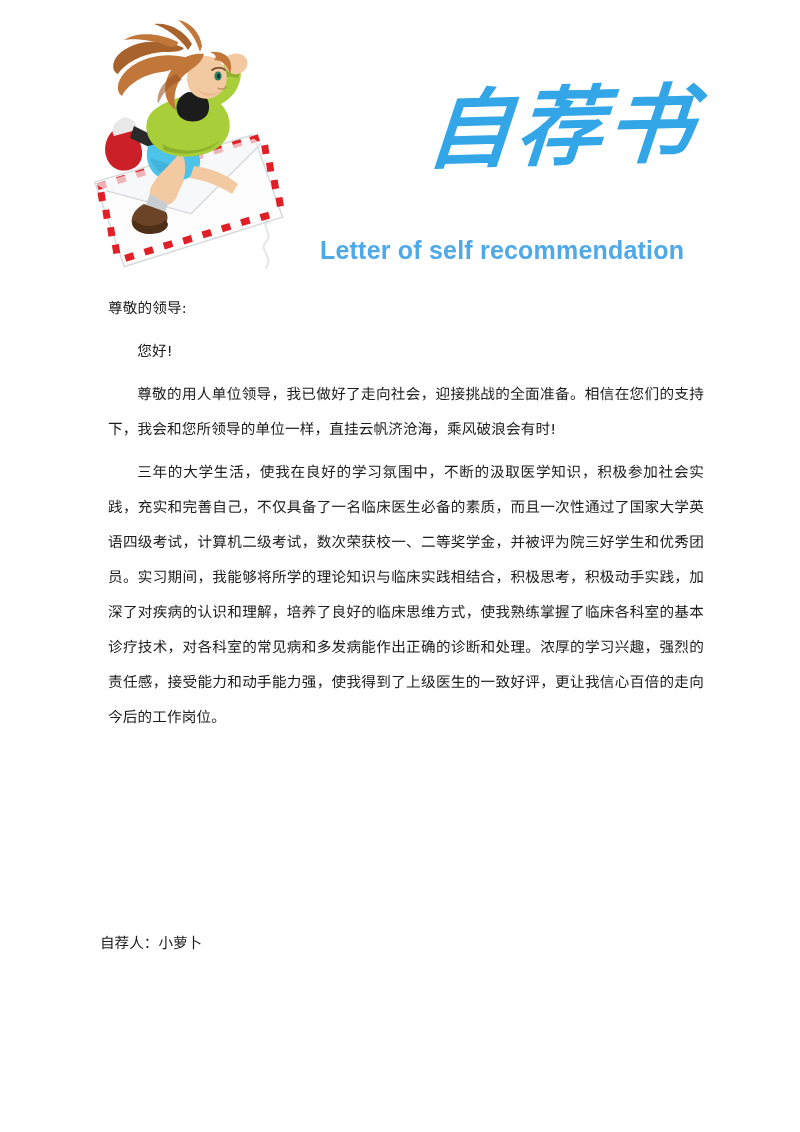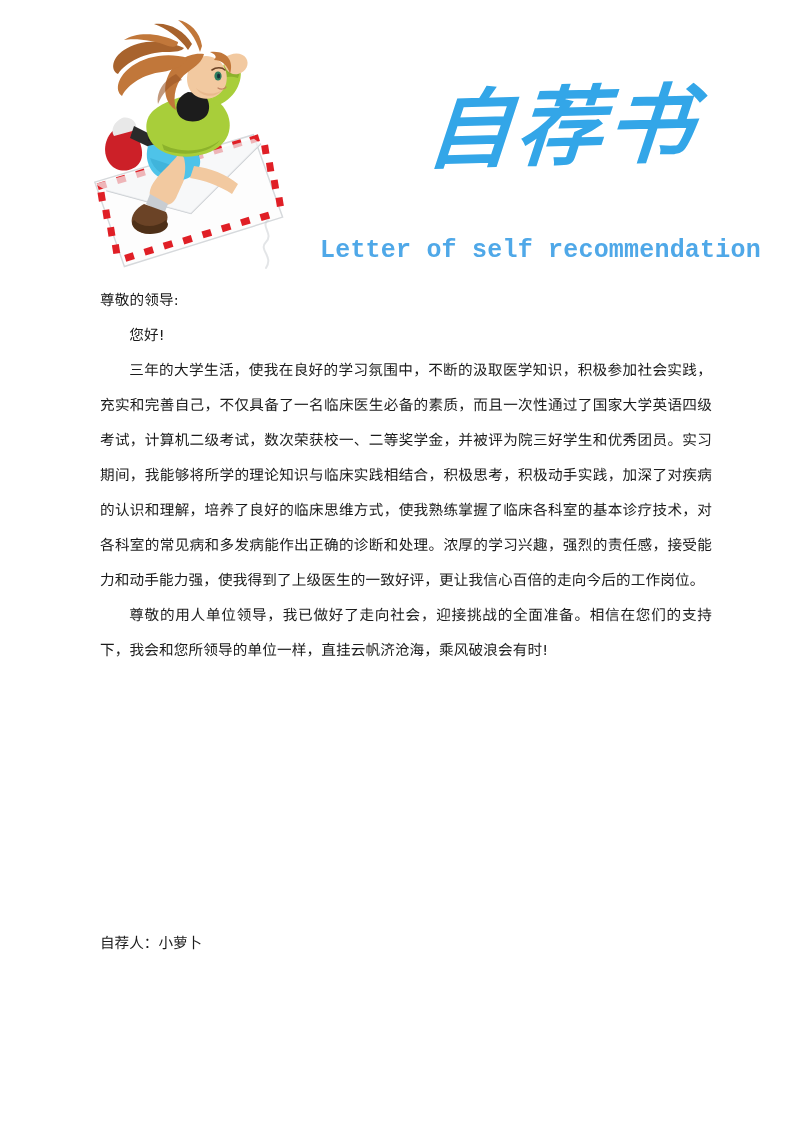--- a/index.html
+++ b/index.html
@@ -63,21 +63,21 @@
       -3px  0   0 #ffffff,  3px  0   0 #ffffff,
        0   -3px 0 #ffffff,  0    3px 0 #ffffff,
        0 0 7px rgba(255,255,255,.95);
     transform: skewX(-6deg) rotate(-1.5deg);
     transform-origin: left top;
   }
   .title-en {
     position: absolute;
     left: -110px;
     top: 148px;
-    font-family: Liberation Mono, monospace;
+    font-family: Liberation Sans, sans-serif;
     font-size: 25px;
     font-weight: 700;
     letter-spacing: .2px;
     white-space: nowrap;
     color: #4FA8E8;
     text-shadow:
       -1px -1px 0 #ffffff, 1px -1px 0 #ffffff,
       -1px  1px 0 #ffffff, 1px  1px 0 #ffffff,
       -2px  0   0 #ffffff, 2px  0   0 #ffffff,
        0   -2px 0 #ffffff, 0    2px 0 #ffffff,
@@ -85,21 +85,21 @@
   }
 
   
   .letter {
     position: absolute;
     left: 100px;
     top: 282px;
     width: 612px;
   }
   .para {
-    margin: 0;
+    margin: 8px;
     font-size: 14.6px;
     line-height: 35px;
     text-align: justify;
     text-justify: inter-ideograph;
     color: #1b1b1b;
     letter-spacing: .15px;
   }
   .para.indent { text-indent: 2em; }
   .para.salutation { text-indent: 0; }
 
@@ -230,19 +230,19 @@
 
     <div class="title-block">
       <div class="title-cn">自荐书</div>
       <div class="title-en">Letter of self recommendation</div>
     </div>
   </div>
 
   <div class="letter">
     <p class="para salutation">尊敬的领导:</p>
     <p class="para indent">您好!</p>
+    <p class="para indent">尊敬的用人单位领导，我已做好了走向社会，迎接挑战的全面准备。相信在您们的支持下，我会和您所领导的单位一样，直挂云帆济沧海，乘风破浪会有时!</p>
     <p class="para indent">三年的大学生活，使我在良好的学习氛围中，不断的汲取医学知识，积极参加社会实践，充实和完善自己，不仅具备了一名临床医生必备的素质，而且一次性通过了国家大学英语四级考试，计算机二级考试，数次荣获校一、二等奖学金，并被评为院三好学生和优秀团员。实习期间，我能够将所学的理论知识与临床实践相结合，积极思考，积极动手实践，加深了对疾病的认识和理解，培养了良好的临床思维方式，使我熟练掌握了临床各科室的基本诊疗技术，对各科室的常见病和多发病能作出正确的诊断和处理。浓厚的学习兴趣，强烈的责任感，接受能力和动手能力强，使我得到了上级医生的一致好评，更让我信心百倍的走向今后的工作岗位。</p>
-    <p class="para indent">尊敬的用人单位领导，我已做好了走向社会，迎接挑战的全面准备。相信在您们的支持下，我会和您所领导的单位一样，直挂云帆济沧海，乘风破浪会有时!</p>
   </div>
 
   <div class="signature">自荐人：小萝卜</div>
 
 </div>
 
 </body></html>

